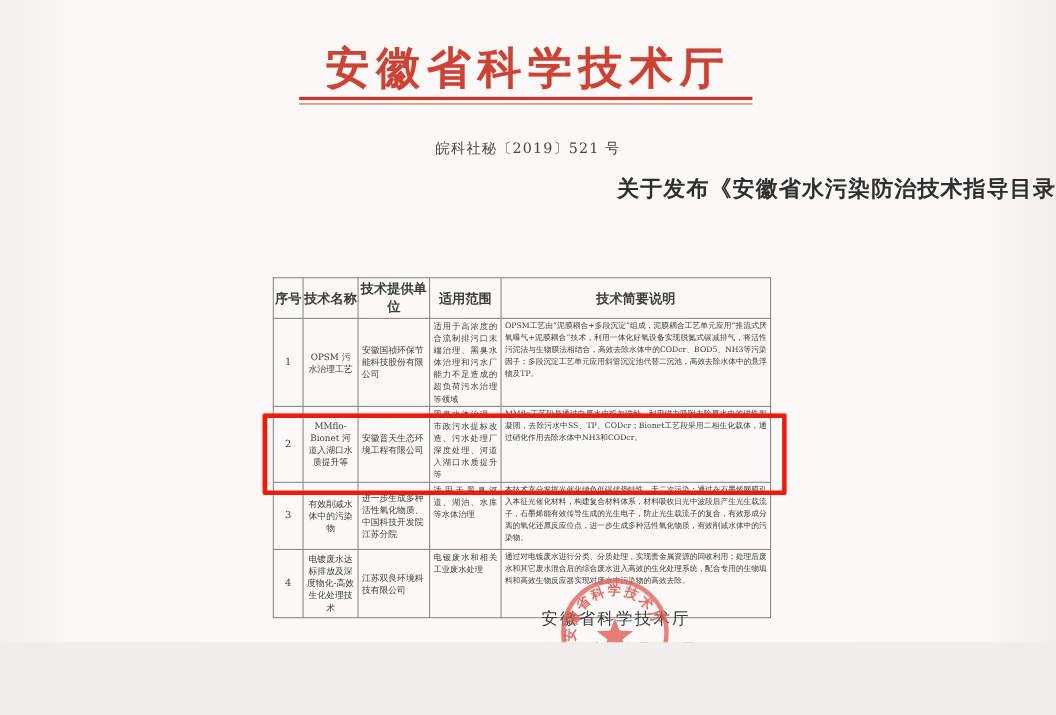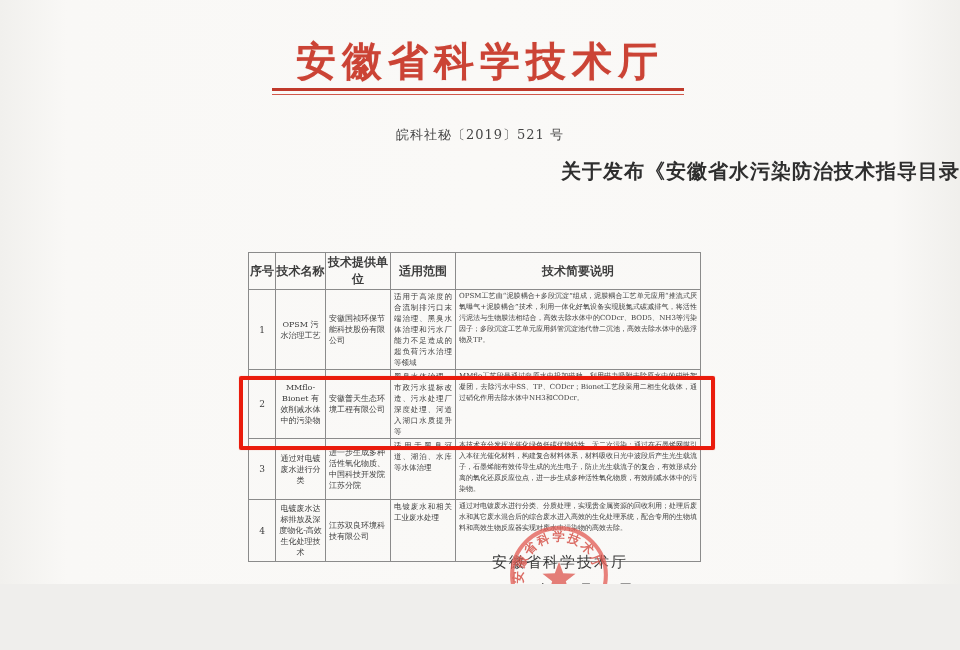--- a/index.html
+++ b/index.html
@@ -91,28 +91,28 @@
     <tbody>
       <tr class="r1">
         <td class="c-no">1</td>
         <td class="c-name">OPSM 污水治理工艺</td>
         <td class="c-prov">安徽国祯环保节能科技股份有限公司</td>
         <td class="c-scope">适用于高浓度的合流制排污口末端治理、黑臭水体治理和污水厂能力不足造成的超负荷污水治理等领域</td>
         <td class="c-sum">OPSM工艺由“泥膜耦合+多段沉淀”组成，泥膜耦合工艺单元应用“推流式厌氧曝气+泥膜耦合”技术，利用一体化好氧设备实现脱氮式碳减排气，将活性污泥法与生物膜法相结合，高效去除水体中的CODcr、BOD5、NH3等污染因子；多段沉淀工艺单元应用斜管沉淀池代替二沉池，高效去除水体中的悬浮物及TP。</td>
       </tr>
       <tr class="r2">
         <td class="c-no">2</td>
-        <td class="c-name">MMflo-Bionet 有效削减水体中的污染物</td>
+        <td class="c-name">MMflo-Bionet 河道入湖口水质提升等</td>
         <td class="c-prov">安徽普天生态环境工程有限公司</td>
         <td class="c-scope">黑臭水体治理、市政污水提标改造、污水处理厂深度处理、河道入湖口水质提升等</td>
         <td class="c-sum">MMflo工艺段是通过向原水中投加磁种，利用磁力吸附去除原水中的磁性絮凝团，去除污水中SS、TP、CODcr；Bionet工艺段采用二相生化载体，通过硝化作用去除水体中NH3和CODcr。</td>
       </tr>
       <tr class="r3">
         <td class="c-no">3</td>
-        <td class="c-name">通过对电镀废水进行分类</td>
+        <td class="c-name">有效削减水体中的污染物</td>
         <td class="c-prov">进一步生成多种活性氧化物质、中国科技开发院江苏分院</td>
         <td class="c-scope">适用于黑臭河道、湖泊、水库等水体治理</td>
         <td class="c-sum">本技术充分发挥光催化绿色低碳优势特性，无二次污染；通过在石墨烯网膜引入本征光催化材料，构建复合材料体系，材料吸收日光中波段后产生光生载流子，石墨烯能有效传导生成的光生电子，防止光生载流子的复合，有效形成分离的氧化还原反应位点，进一步生成多种活性氧化物质，有效削减水体中的污染物。</td>
       </tr>
       <tr class="r4">
         <td class="c-no">4</td>
         <td class="c-name">电镀废水达标排放及深度物化-高效生化处理技术</td>
         <td class="c-prov">江苏双良环境科技有限公司</td>
         <td class="c-scope">电镀废水和相关工业废水处理</td>
         <td class="c-sum">通过对电镀废水进行分类、分质处理，实现贵金属资源的回收利用；处理后废水和其它废水混合后的综合废水进入高效的生化处理系统，配合专用的生物填料和高效生物反应器实现对废水中污染物的高效去除。</td>

